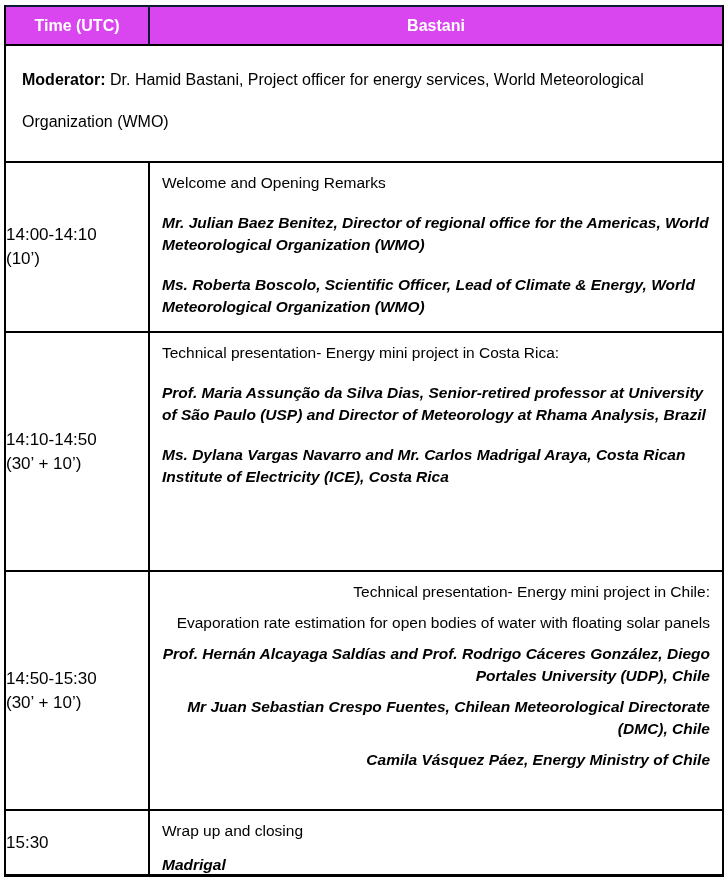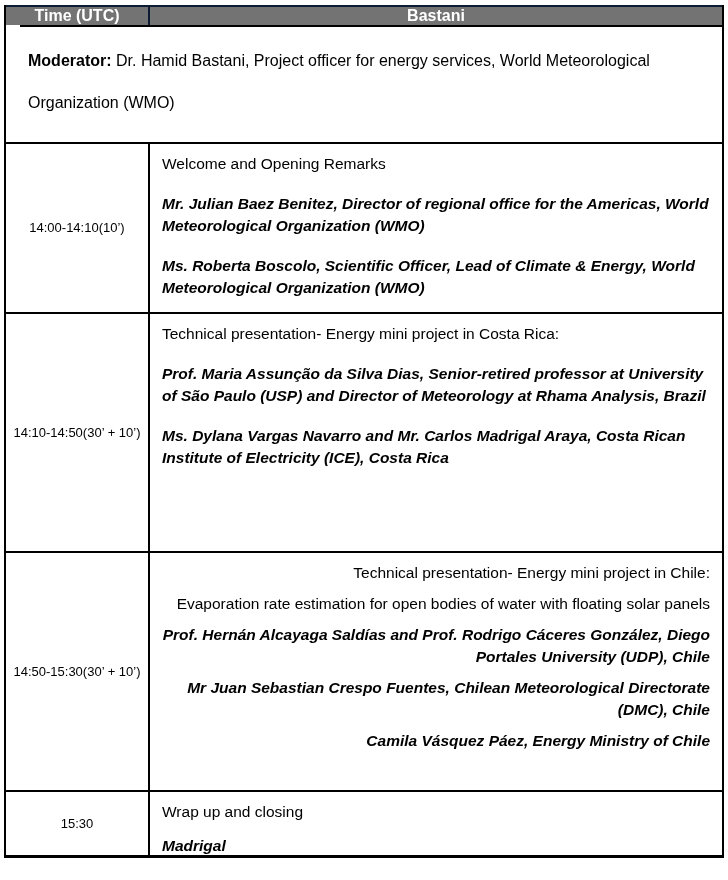--- a/index.html
+++ b/index.html
@@ -25,52 +25,51 @@
     border-bottom: 3px solid #000000;
   }
   .hrow {
     display: flex;
     align-items: stretch;
     border-top: 2px solid #000000;
   }
   
   .header-row {
     border-top: 2px solid #0d1b33;
-    height: 20px;
-    background: #737373;
+    height: 39px;
+    background: #d946ef;
     color: #ffffff;
     font-weight: bold;
     font-size: 16px;
   }
   .header-cell {
     display: flex;
     align-items: center;
     justify-content: center;
   }
   .header-cell.time { flex: 0 0 144px; border-right: 2px solid #0d1b33; }
   .header-cell.session { flex: 1; }
   
   .moderator-row {
     height: 117px;
-    padding: 13px 8px;
+    padding: 13px 16px;
     font-size: 16px;
     line-height: 42px;
     display: block;
-    margin-left: 14px;
   }
   .moderator-row .mod-label { font-weight: bold; }
   
   .time-cell {
     flex: 0 0 144px;
     border-right: 2px solid #000000;
     display: flex;
-    flex-direction: row;
-    align-items: center;
+    flex-direction: column;
+    align-items: flex-start;
     justify-content: center;
-    font-size: 13px;
+    font-size: 17px;
     line-height: 24px;
     text-align: center;
   }
   .session-cell {
     flex: 1;
     padding: 9px 12px 8px 12px;
     font-size: 15.5px;
     line-height: 22px;
   }
   .session-cell p { margin: 0 0 18px 0; }

